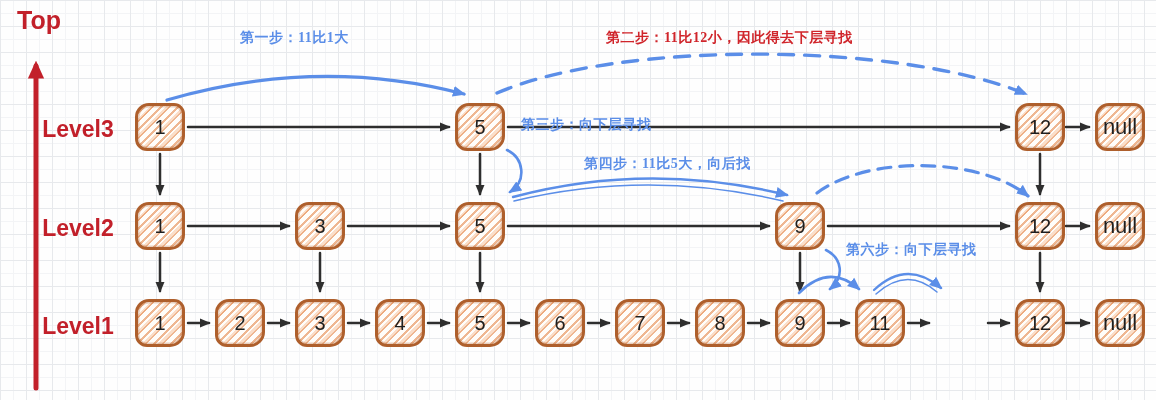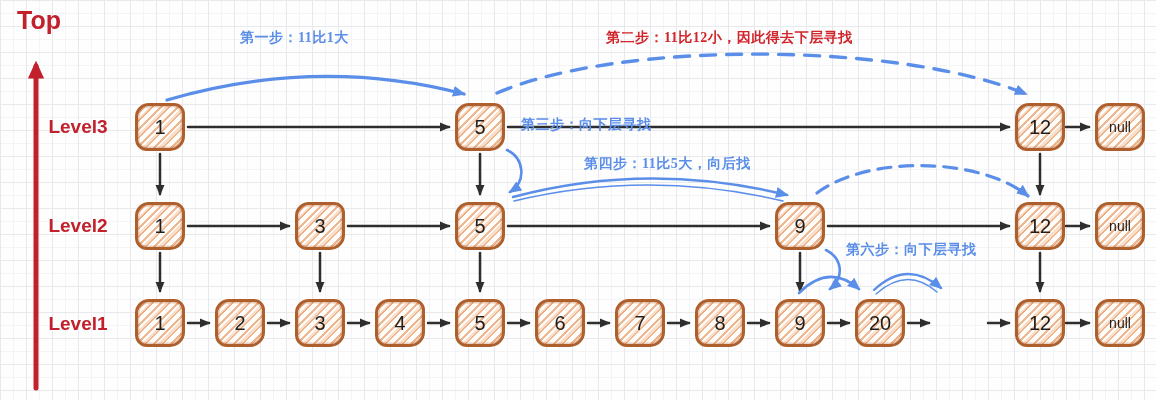--- a/index.html
+++ b/index.html
@@ -25,23 +25,23 @@
     border:3px solid #ae5f2c;
     border-radius:14px 11px 15px 12px;
     display:flex;align-items:center;justify-content:center;
     font-size:20px;color:#1f1f1f;
     background:
       repeating-linear-gradient(135deg, rgba(231,140,80,0) 0 4px, rgba(228,136,76,0.60) 4px 6px),
       repeating-linear-gradient(135deg, rgba(244,176,128,0) 0 9px, rgba(244,176,128,0.40) 9px 11.5px),
       #fffdfa;
     box-shadow: inset 0 0 0 1.5px rgba(174,95,44,0.28);
   }
-  .node.null-node{font-size:14px;}
+  .node.null-node{font-size:22px;}
   .top-label{position:absolute;left:17px;top:6px;color:#c2202a;font-weight:bold;font-size:25px;}
-  .level-label{position:absolute;left:36px;width:84px;text-align:center;color:#c2202a;font-weight:bold;font-size:19px;}
+  .level-label{position:absolute;left:36px;width:84px;text-align:center;color:#c2202a;font-weight:bold;font-size:23px;}
   .ann{position:absolute;font-size:14px;font-weight:bold;white-space:nowrap;letter-spacing:0.5px;font-family:Liberation Serif, serif;}
   .ann.blue{color:#5b8ee8;}
   .ann.red{color:#d0252b;}
 </style>
 </head>
 <body>
 
 <div class="canvas">
 
   <svg class="arrows" viewBox="0 0 1156 400">
@@ -127,21 +127,21 @@
 
   <div class="node" style="left:135px;top:299px">1</div>
   <div class="node" style="left:215px;top:299px">2</div>
   <div class="node" style="left:295px;top:299px">3</div>
   <div class="node" style="left:375px;top:299px">4</div>
   <div class="node" style="left:455px;top:299px">5</div>
   <div class="node" style="left:535px;top:299px">6</div>
   <div class="node" style="left:615px;top:299px">7</div>
   <div class="node" style="left:695px;top:299px">8</div>
   <div class="node" style="left:775px;top:299px">9</div>
-  <div class="node" style="left:855px;top:299px">20</div>
+  <div class="node" style="left:855px;top:299px">11</div>
   <div class="node" style="left:1015px;top:299px">12</div>
   <div class="node null-node" style="left:1095px;top:299px">null</div>
 
   <div class="ann blue" style="left:240px;top:29px">第一步：11比1大</div>
   <div class="ann red" style="left:606px;top:29px">第二步：11比12小，因此得去下层寻找</div>
   <div class="ann blue" style="left:521px;top:116px">第三步：向下层寻找</div>
   <div class="ann blue" style="left:584px;top:155px">第四步：11比5大，向后找</div>
   <div class="ann blue" style="left:846px;top:241px">第六步：向下层寻找</div>
 
 </div>

